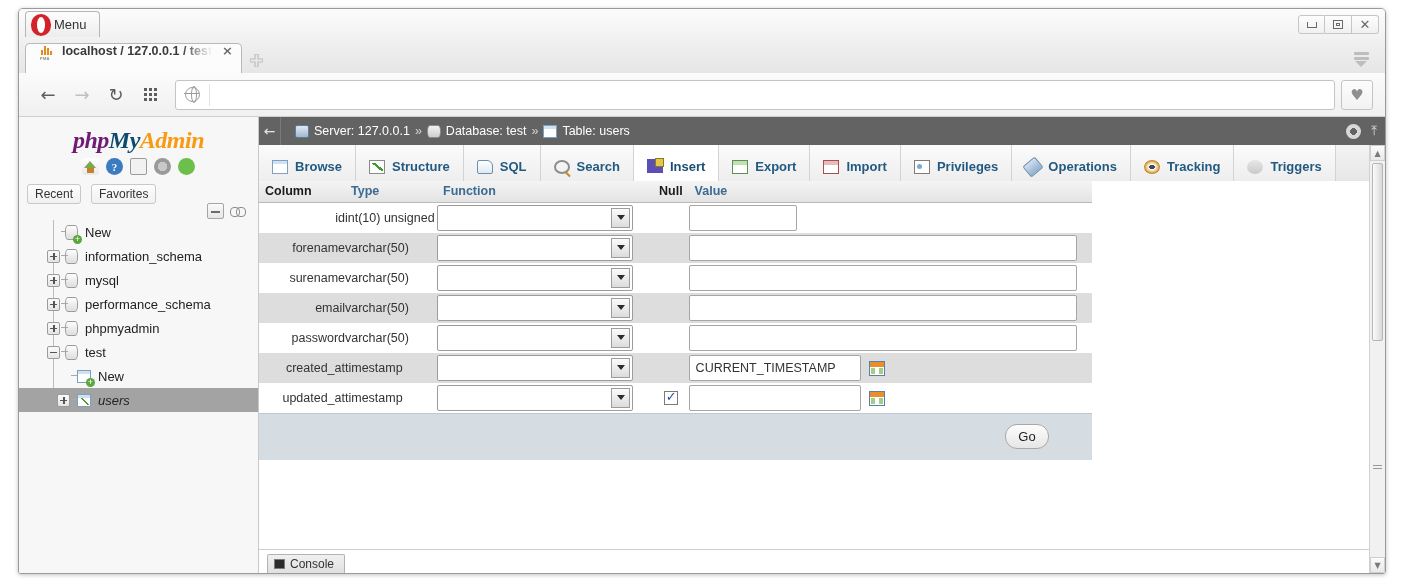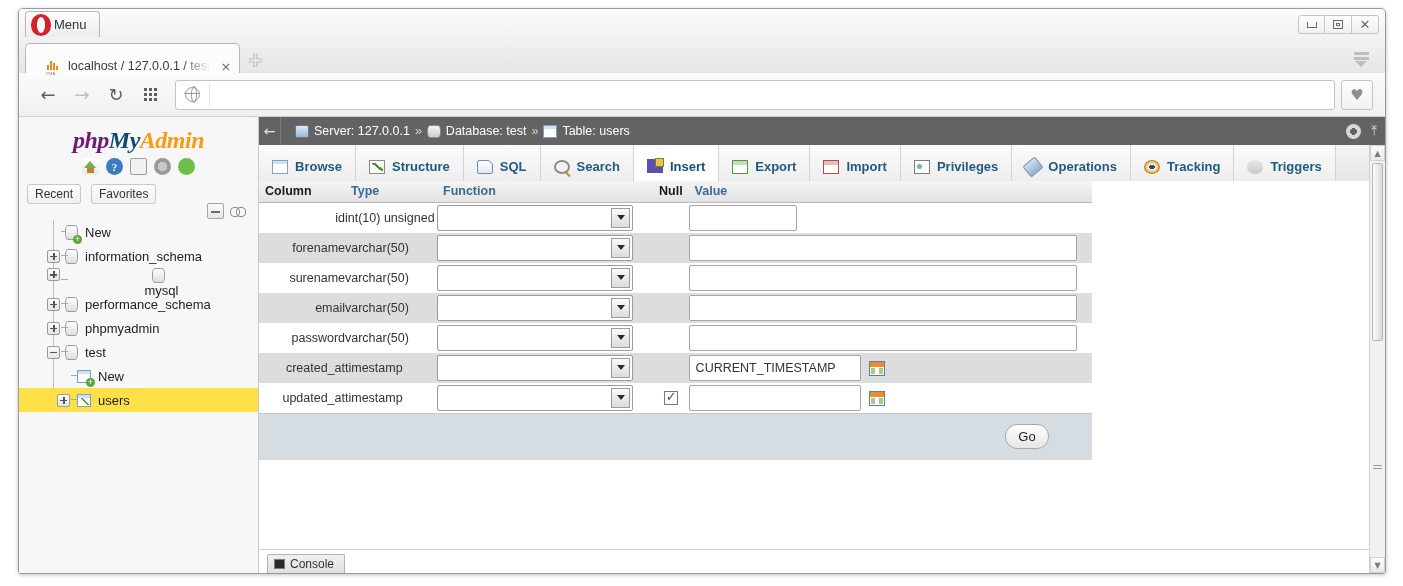--- a/index.html
+++ b/index.html
@@ -74,27 +74,27 @@
   .wc .glyph-min { width:10px; height:6px; border:1px solid #6a6a6a; border-top:none; }
   .wc .glyph-max { width:10px; height:9px; border:1px solid #6a6a6a; position:relative; }
   .wc .glyph-max::after { content:""; position:absolute; inset:2px; border:1px solid #6a6a6a; }
   .wc .glyph-close { font-size:13px; color:#6a6a6a; line-height:1; font-family:"DejaVu Sans", sans-serif; }
 
   
   .tabstrip { position:absolute; left:6px; bottom:0; display:flex; align-items:flex-end; }
   .tab {
     position:relative;
     height:30px; min-width:180px;
-    display:flex; align-items:flex-end;
-    padding:0 8px 0 20px;
+    display:flex; align-items:flex-start;
+    padding:0 8px 0 14px;
     background:#fcfcfc;
     border:1px solid #b9b9b9;
     border-bottom:none;
     border-radius:5px 5px 0 0;
-    font-size:12.5px; color:#3a3a3a;
+    font-size:12.5px; color:#3a3a3a;font-weight:bold;
   }
   .tab .favicon {
     width:16px; height:14px; margin-right:6px;
     position:relative; flex:0 0 auto;
   }
   .tab .favicon .bars { position:absolute; left:1px; bottom:3px; width:14px; height:9px; }
   .tab .favicon .bars i {
     position:absolute; bottom:0; width:2px; background:#e48b1e;
   }
   .tab .favicon .pma { position:absolute; left:0; bottom:-3px; font-size:4px; color:#888; letter-spacing:.3px; }
@@ -234,21 +234,21 @@
   .tt-link::before,.tt-link::after{
     content:"";position:absolute;top:0;width:8px;height:8px;border:1.6px solid #8c8c8c;border-radius:4px;
   }
   .tt-link::before{left:0;} .tt-link::after{left:6px;}
 
   .tree { margin-top:16px; font-size:13px; }
   .tnode {
     display:flex; align-items:center; height:24px;
     padding-left:30px; position:relative; color:#222;
   }
-  .tnode.sel { background:#fde047; }
+  .tnode.sel { background:#a3a3a3;font-style:italic; }
   .tnode .plus, .tnode .minus {
     position:absolute; left:28px; width:13px; height:13px;
     border:1px solid #9b9b9b; border-radius:2px;
     background:linear-gradient(#fbfbfb,#e4e4e4);
   }
   .tnode .plus::before, .tnode .minus::before {
     content:""; position:absolute; left:2px; top:5px; width:7px; height:1.5px; background:#555;
   }
   .tnode .plus::after { content:""; position:absolute; left:5px; top:2px; width:1.5px; height:7px; background:#555; }
   .tnode .dash { position:absolute; left:42px; top:11px; width:7px; height:1px; background:#a9a9a9; }
@@ -585,21 +585,21 @@
               <span class="dash" style="left: 42px;"></span>
               <span class="db-icon newdb"></span>
               <span>New</span>
             </div>
             <div class="tnode" style="padding-left: 46px;">
               <span class="plus" style="left: 28px;"></span>
               <span class="dash" style="left: 42px;"></span>
               <span class="db-icon"></span>
               <span>information_schema</span>
             </div>
-            <div class="tnode" style="padding-left: 46px; flex-direction: column;">
+            <div class="tnode" style="padding-left: 46px;">
               <span class="plus" style="left: 28px;"></span>
               <span class="dash" style="left: 42px;"></span>
               <span class="db-icon"></span>
               <span>mysql</span>
             </div>
             <div class="tnode" style="padding-left: 46px;">
               <span class="plus" style="left: 28px;"></span>
               <span class="dash" style="left: 42px;"></span>
               <span class="db-icon"></span>
               <span>performance_schema</span>

